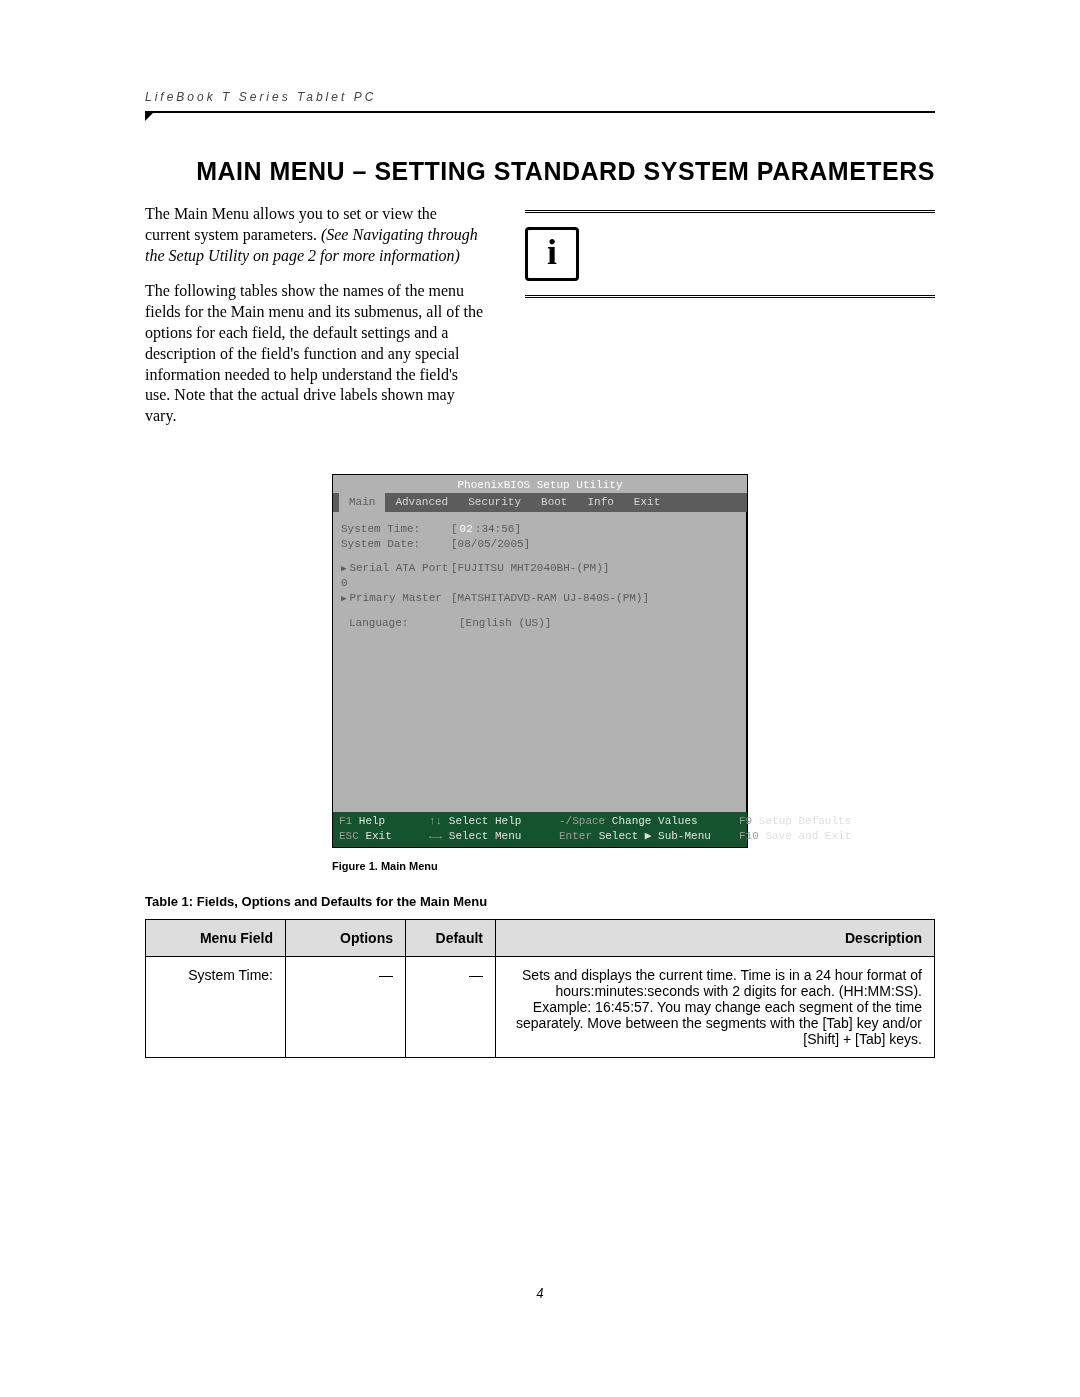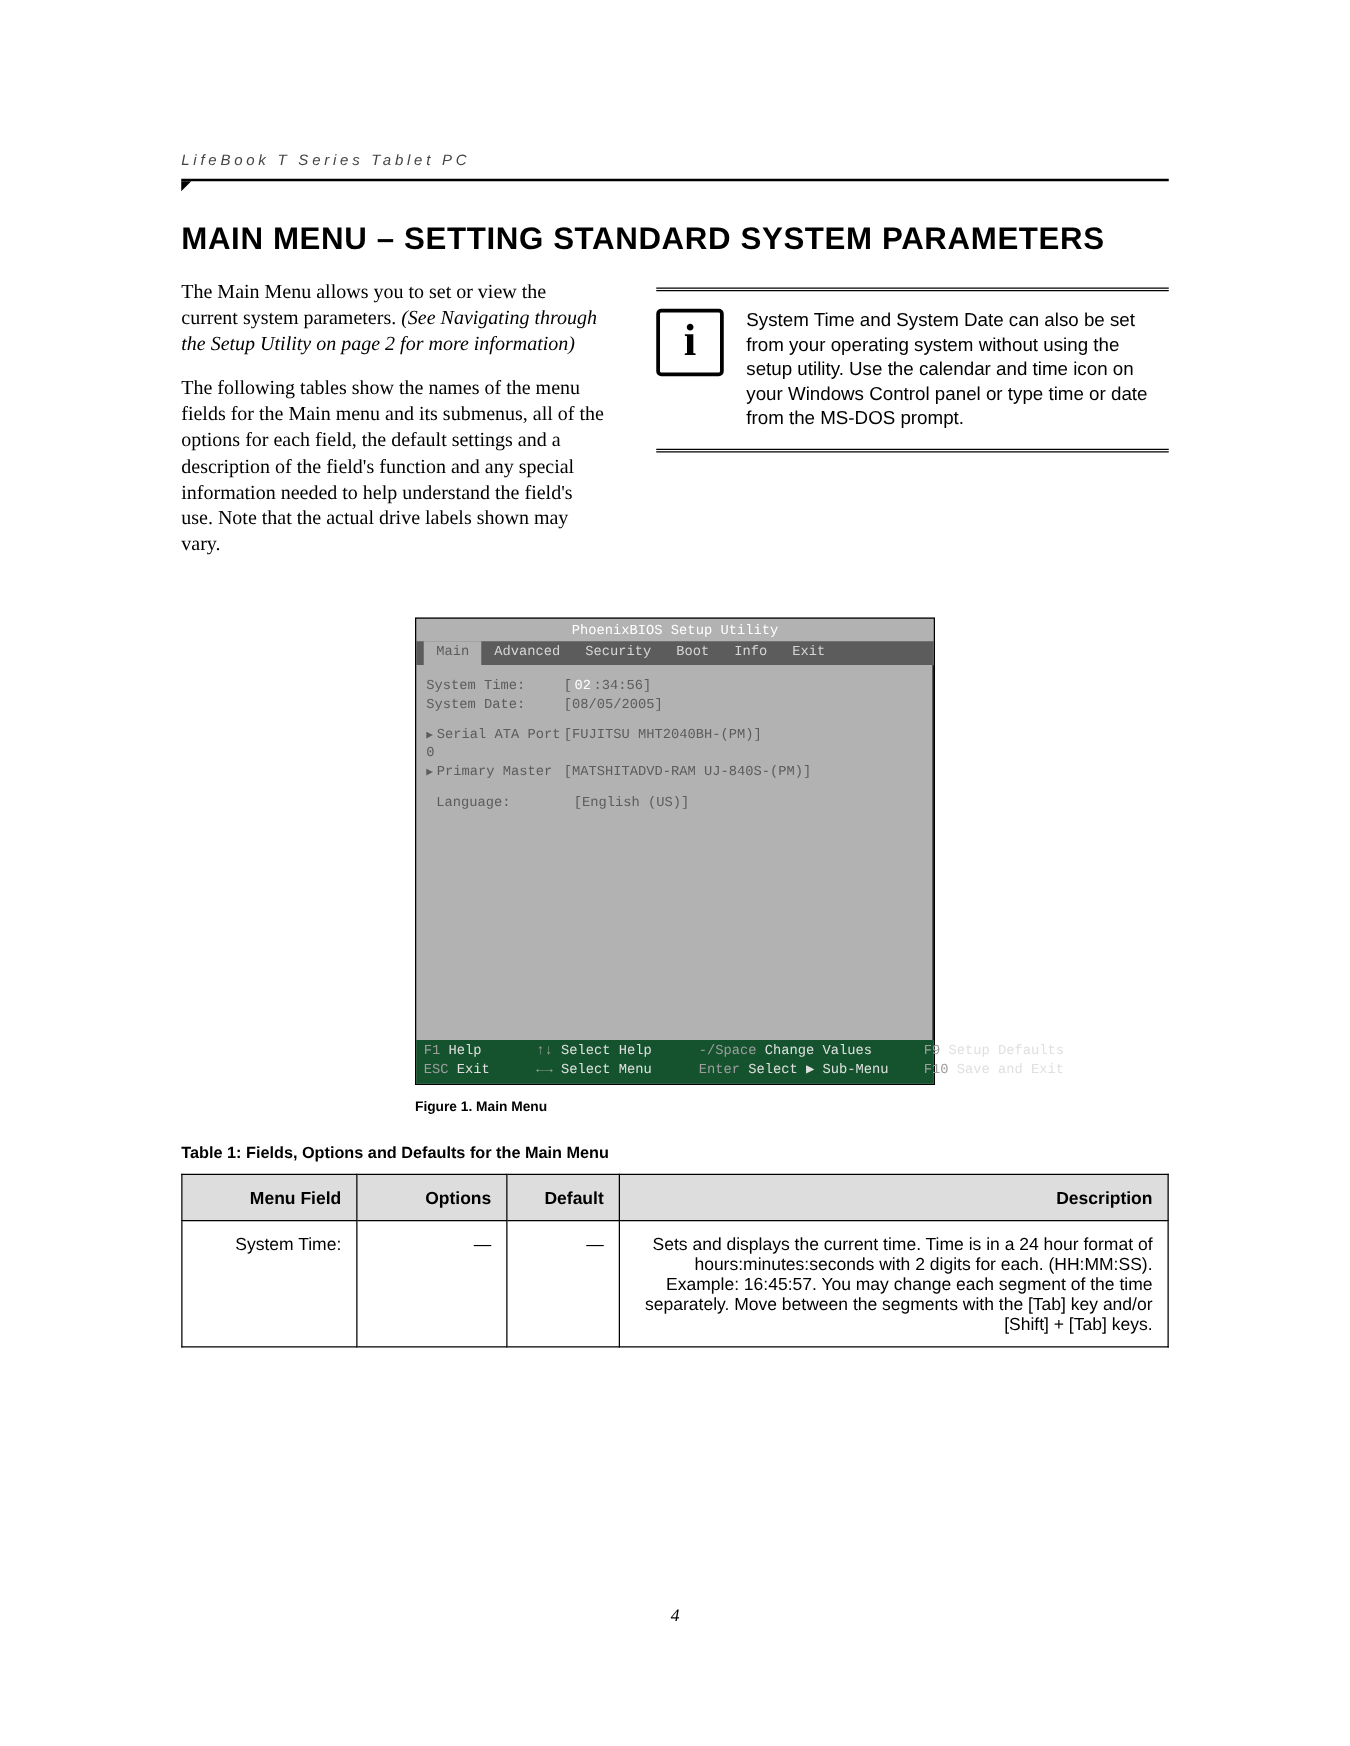--- a/index.html
+++ b/index.html
@@ -6,21 +6,21 @@
     margin: 0;
     background: #fff;
     font-family: "Times New Roman", Times, serif;
     color: #000;
   }
   .page {
     width: 1080px;
     height: 1397px;
     position: relative;
     box-sizing: border-box;
-    padding: 119px 145px 0 145px;
+    padding: 87px 145px 0 145px;
   }
   .header-line {
     margin-bottom: 6px;
   }
   .header-text {
     font-family: Arial, Helvetica, sans-serif;
     font-size: 12px;
     letter-spacing: 3px;
     font-style: italic;
     color: #444;
@@ -38,21 +38,22 @@
   .pointer-left {
     width: 0; height: 0;
     border-top: 8px solid #000;
     border-right: 8px solid transparent;
   }
   h1.title {
     font-family: Arial, Helvetica, sans-serif;
     font-size: 25px;
     font-weight: 800;
     letter-spacing: 0.5px;
-    margin: 24px 0 18px 0;
+    margin: 36px 0 18px 0;
+    text-align: right;
   }
   .two-col {
     display: flex;
     gap: 40px;
   }
   .col-left { width: 340px; }
   .col-right { flex: 1; }
   p.body {
     font-size: 16px;
     line-height: 1.3;
@@ -219,21 +220,20 @@
     <div class="col-left">
       <p class="body">
         <span>The Main Menu allows you to set or view the current system parameters. </span><span class="ital">(See Navigating through the Setup Utility on page 2 for more information)</span>
       </p>
       <p class="body">The following tables show the names of the menu fields for the Main menu and its submenus, all of the options for each field, the default settings and a description of the field's function and any special information needed to help understand the field's use. Note that the actual drive labels shown may vary.</p>
     </div>
     <div class="col-right">
       <hr class="info-sep">
       <div class="info-box">
         <div class="info-icon">i</div>
-        <div class="info-text">System Time and System Date can also be set from your operating system without using the setup utility. Use the calendar and time icon on your Windows Control panel or type time or date from the MS-DOS prompt.</div>
       </div>
       <hr class="info-sep">
     </div>
   </div>
 
   <div class="bios-wrap">
     <div class="bios">
       <div class="bios-title">PhoenixBIOS Setup Utility</div>
       <div class="bios-tabs">
         <span class="active">Main</span>

